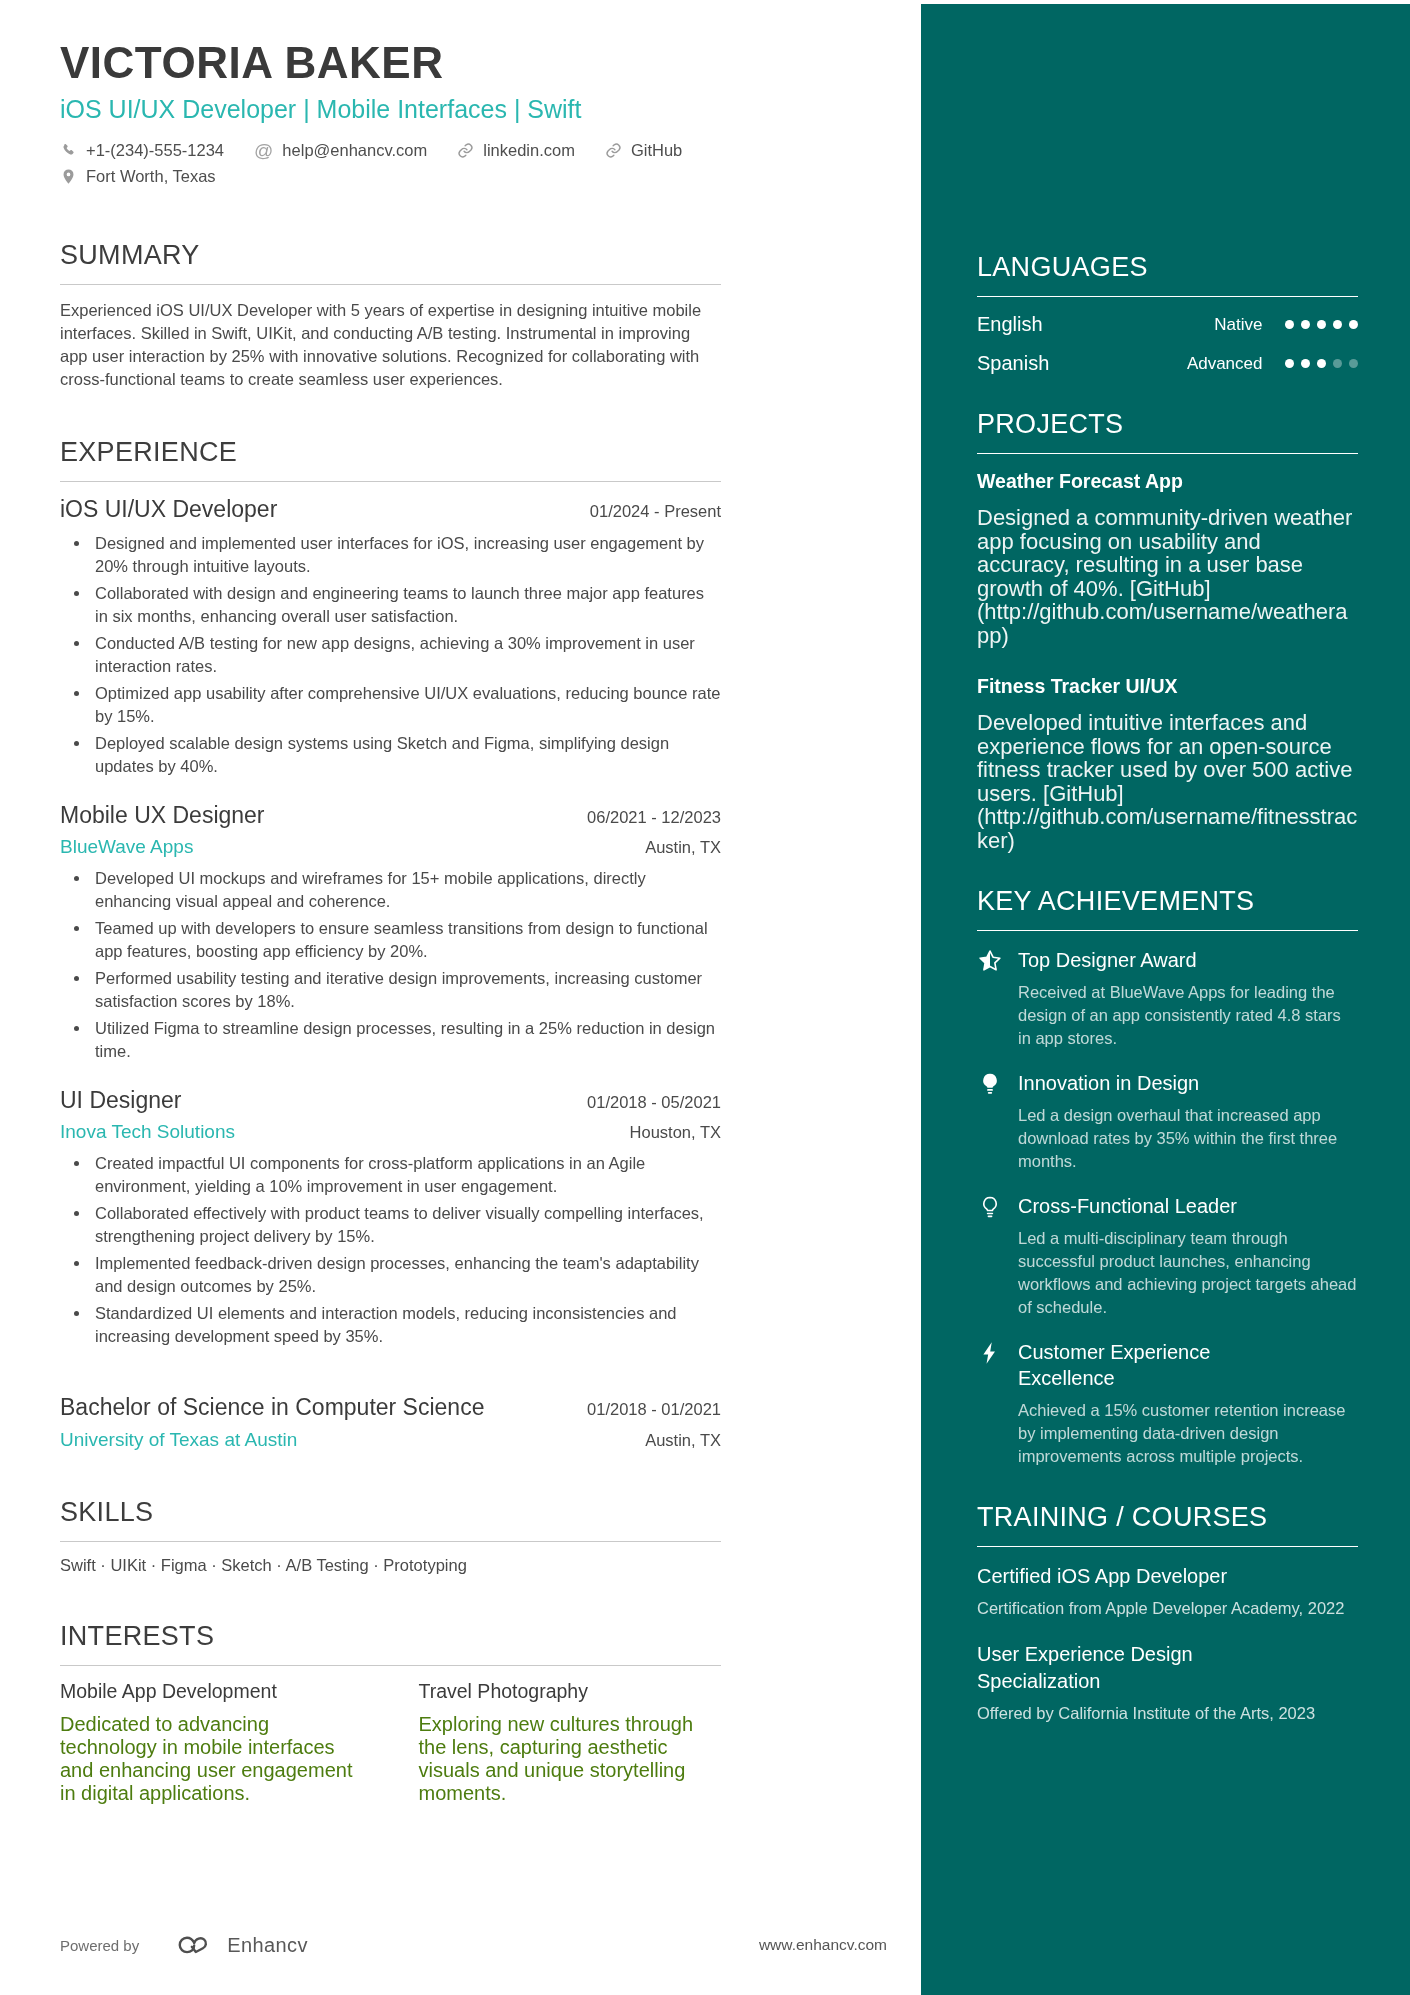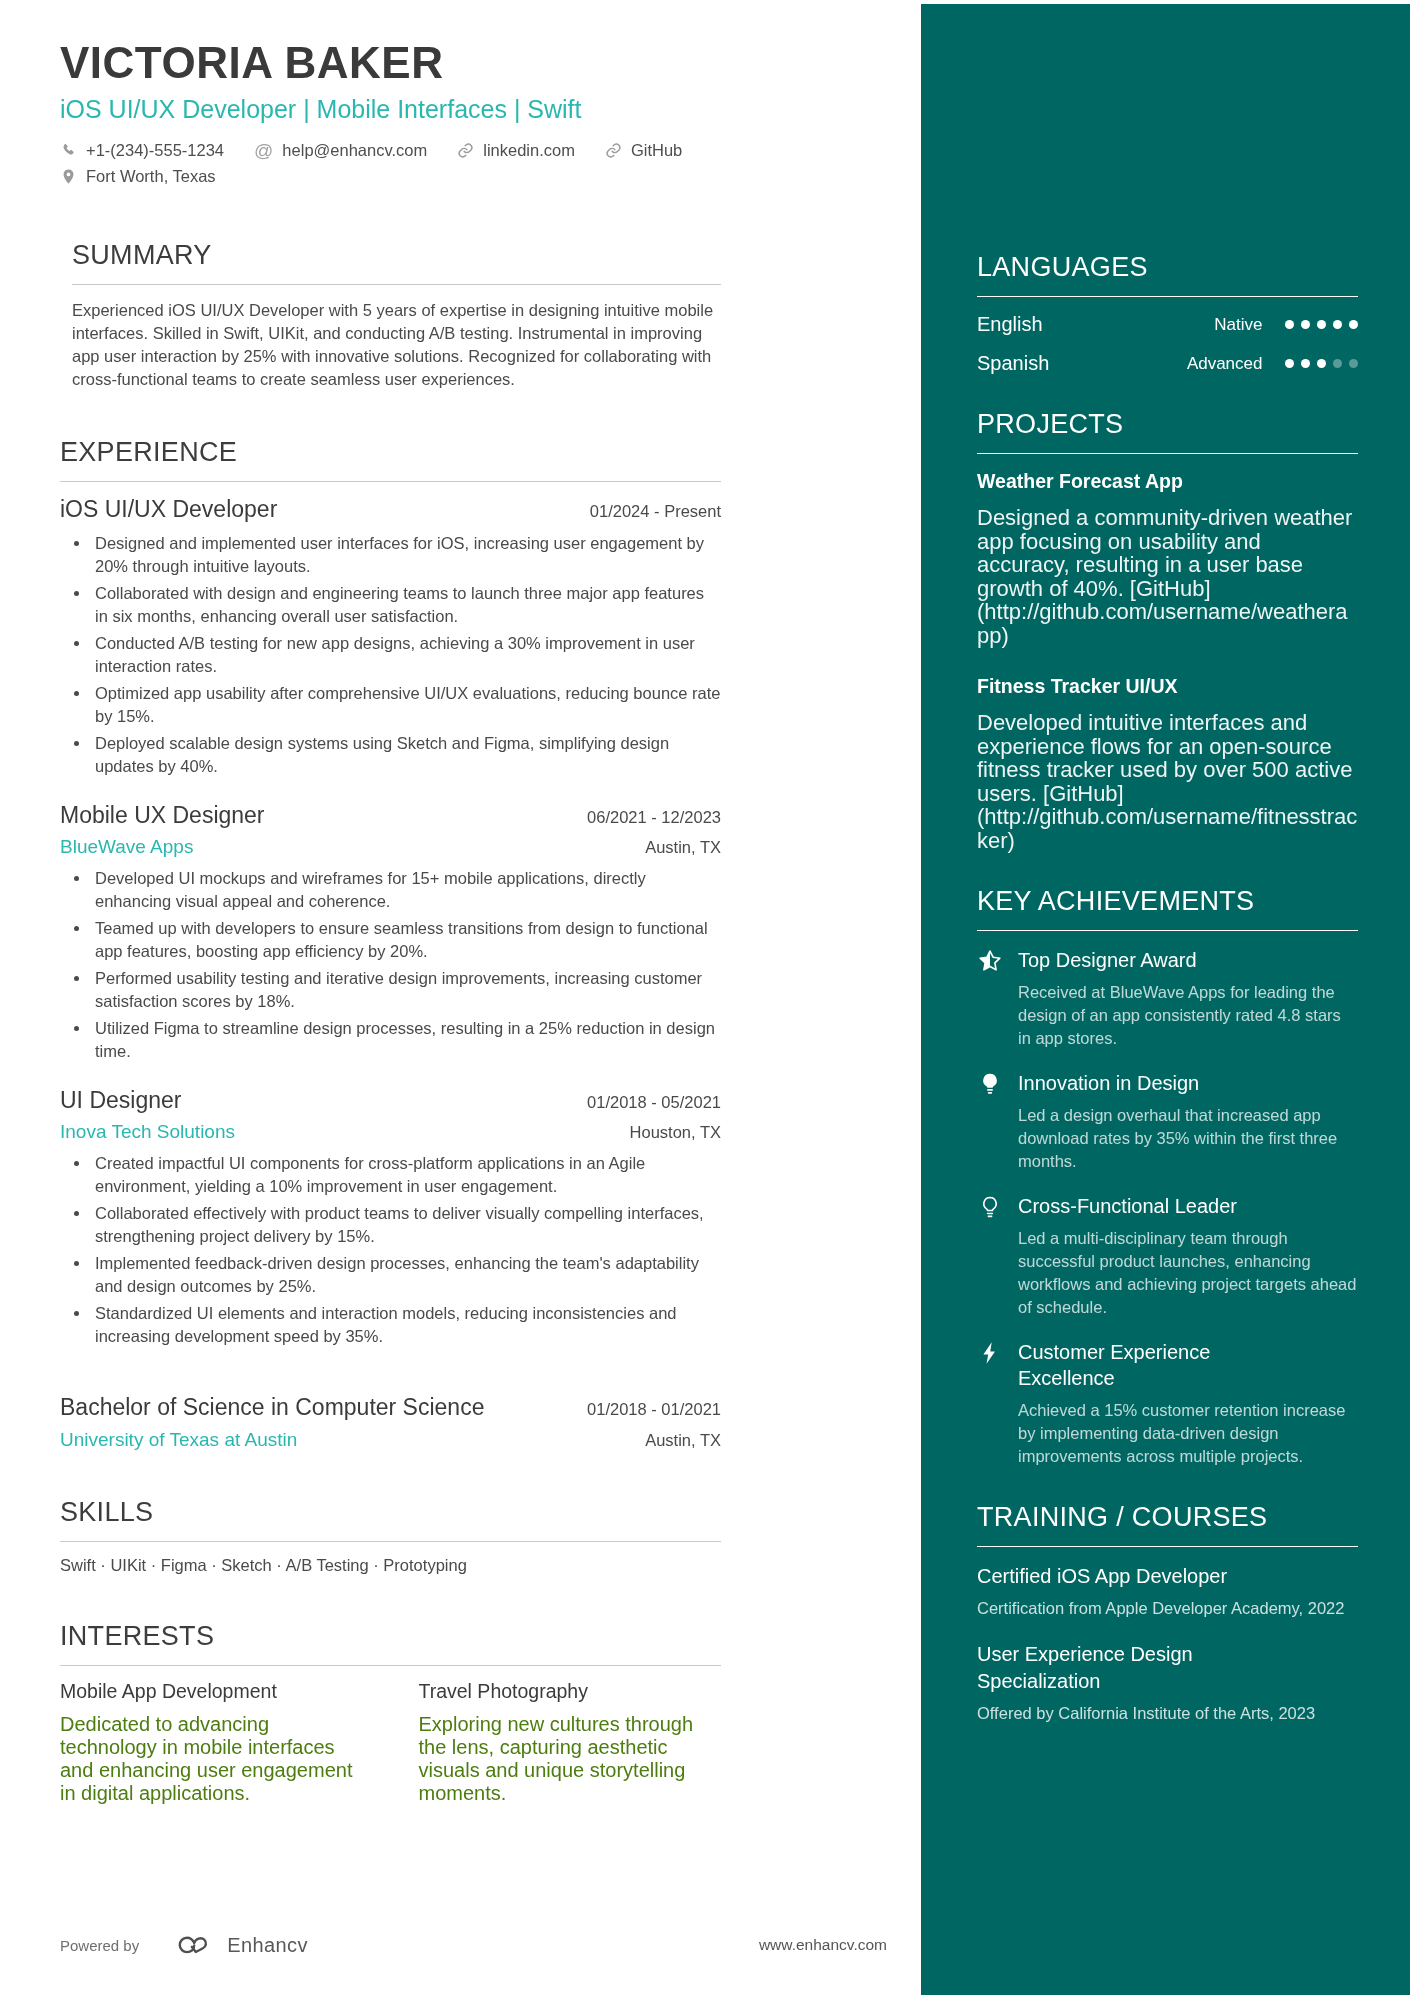--- a/index.html
+++ b/index.html
@@ -11,21 +11,21 @@
   .name { font-size:44px; font-weight:bold; color:#3a3a3a; letter-spacing:.5px; }
   .subtitle { font-size:25px; color:#2ab7b0; margin-top:7px; }
   .contact-row { display:flex; align-items:center; gap:30px; margin-top:17px;
                  font-size:16.5px; color:#4e4e4e; }
   .contact-row.second { margin-top:7px; gap:0; }
   .citem { display:inline-flex; align-items:center; gap:9px; }
   .cicon svg { display:block; width:17px; height:17px; }
   .at-glyph { font-size:19px; color:#a3a3a3; line-height:17px; }
 
   .sec { margin-top:46px; }
-  .sec.first { margin-top:54px;margin-left:12px; }
+  .sec.first { margin-top:54px; }
   .sec h2 { font-size:27px; font-weight:400; color:#3d3d3d; letter-spacing:.3px;
             padding-bottom:13px; border-bottom:1px solid #c9c9c9; margin-bottom:14px; }
   .summary-text { font-size:16.5px; color:#4a4a4a; line-height:23px; }
 
   .job { margin-bottom:24px; }
   .row-split { display:flex; justify-content:space-between; align-items:baseline; }
   .job-title { font-size:23px; font-weight:400; color:#3b3b3b; }
   .job-dates, .job-location { font-size:16.5px; color:#4a4a4a; white-space:nowrap; }
   .company-row { margin-top:7px; }
   .company { font-size:19px; color:#2ab7b0; }

